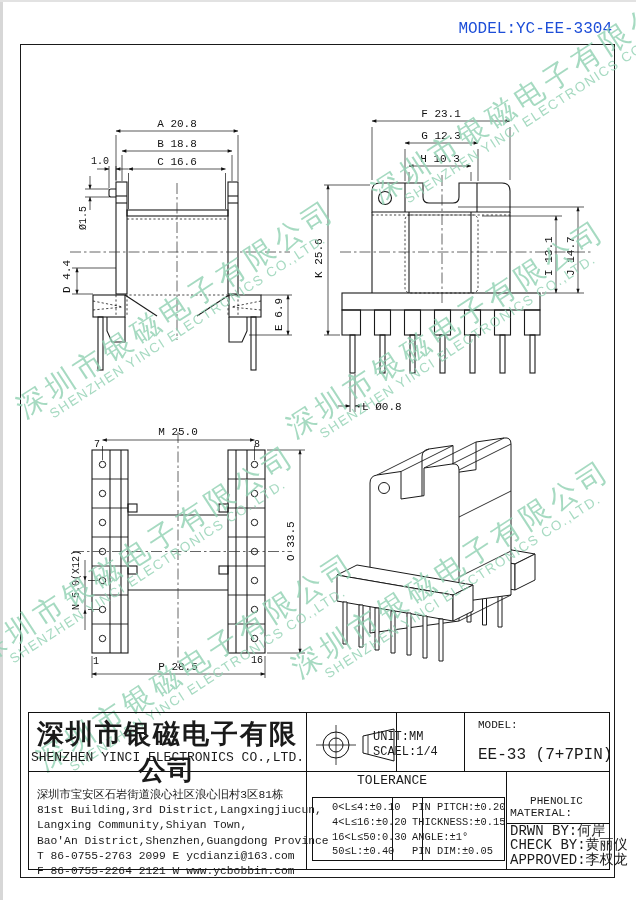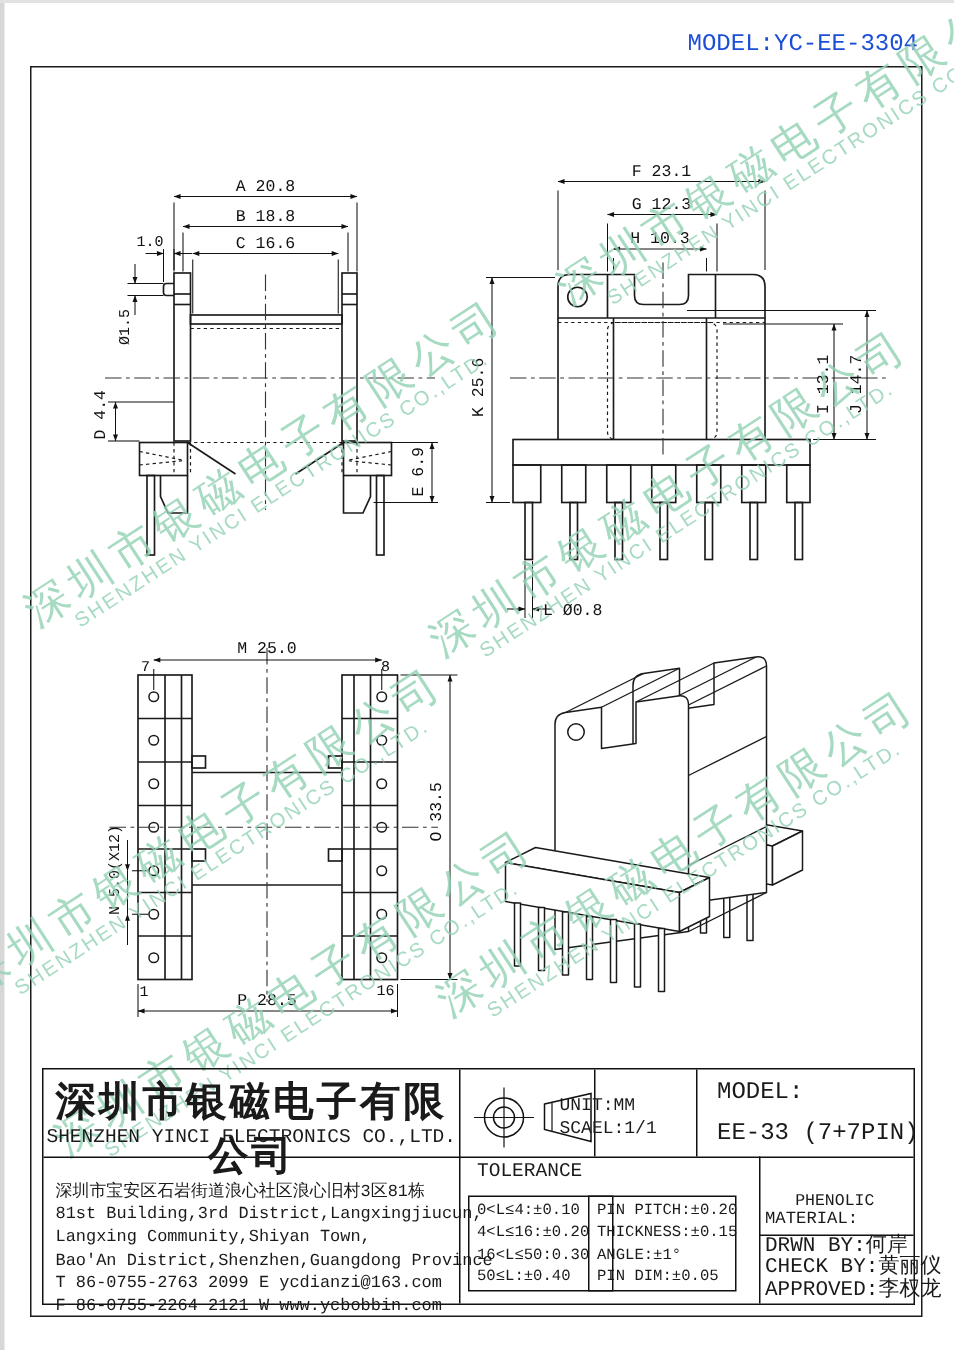--- a/index.html
+++ b/index.html
@@ -22,24 +22,24 @@
   
   .tb{position:absolute;left:28px;top:712px;width:580px;height:156px;border:1.5px solid #111;z-index:8;background:transparent;}
   .tb .ln{position:absolute;background:#111;}
   .cell{position:absolute;}
   .company-cn{font-family:"Liberation Serif","DejaVu Serif",serif;font-weight:bold;font-size:27px;
       letter-spacing:2px;text-align:center;width:277px;top:3px;left:0;}
   .company-en{font-size:13px;text-align:center;width:277px;top:37px;left:0;letter-spacing:0px;}
   .addr{left:8px;top:75px;width:270px;font-size:11.3px;line-height:15.2px;}
   .addr div{white-space:nowrap;}
   .unit-cell{left:373px;top:730px;font-size:12px;line-height:15px;position:absolute;z-index:9;}
-  .model-cell-label{left:478px;top:719px;position:absolute;font-size:16px;z-index:9;}
+  .model-cell-label{left:478px;top:719px;position:absolute;font-size:11px;z-index:9;}
   .model-cell-value{left:478px;top:746px;position:absolute;font-size:16px;z-index:9;text-align:center;}
-  .tol-title{position:absolute;left:318px;top:773px;width:200px;font-size:13px;z-index:9;}
-  .tol-box{position:absolute;border:1px solid #111;font-size:10.4px;line-height:14.8px;padding:2px 0 0 5px;z-index:9;}
+  .tol-title{position:absolute;left:292px;top:773px;width:200px;text-align:center;font-size:13px;z-index:9;}
+  .tol-box{position:absolute;border:1px solid #111;font-size:10.4px;line-height:14.8px;padding:2px 0 0 19px;z-index:9;}
   .tol-left{left:312px;top:797px;width:90px;height:60px;}
   .tol-right{left:392px;top:797px;width:92px;height:60px;}
   .mat-label{position:absolute;left:510px;top:773px;font-size:11.5px;z-index:9;margin-top:33px;}
   .mat-value{position:absolute;left:505px;top:795px;width:103px;text-align:center;font-size:11px;z-index:9;}
   .sign{position:absolute;left:510px;top:824px;font-size:14px;line-height:14.4px;z-index:9;}
   .nowrap{white-space:nowrap;}
 </style>
 </head>
 <body>
 
@@ -385,21 +385,21 @@
         <line x1="7" y1="30" x2="47" y2="30" stroke-width=".8"></line>
         <line x1="27" y1="10" x2="27" y2="50" stroke-width=".8"></line>
         <polygon points="54,21 85,14 85,46 54,38"></polygon>
         <line x1="59" y1="20" x2="59" y2="39" stroke-width=".8"></line>
       </g>
     </svg>
   </div>
 
   <div class="unit-cell">
     <div>UNIT:MM</div>
-    <div>SCAEL:1/1</div>
+    <div>SCAEL:1/4</div>
   </div>
   <div class="model-cell-label">MODEL:</div>
   <div class="model-cell-value">EE-33 (7+7PIN)</div>
 
   <div class="tol-title">TOLERANCE</div>
   <div class="tol-box tol-left">
     <div class="nowrap">0&lt;L≤4:±0.10</div>
     <div class="nowrap">4&lt;L≤16:±0.20</div>
     <div class="nowrap">16&lt;L≤50:0.30</div>
     <div class="nowrap">50≤L:±0.40</div>

